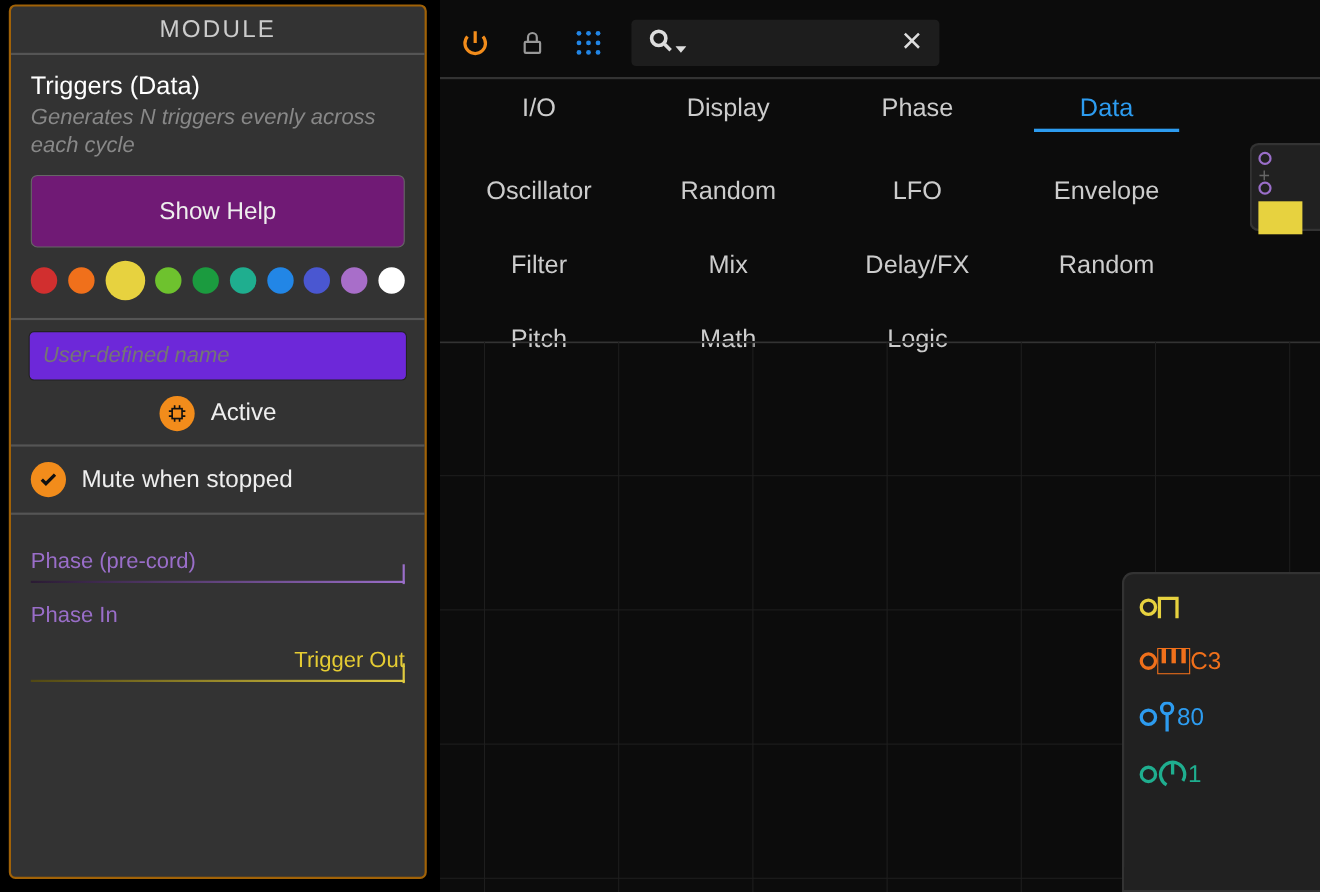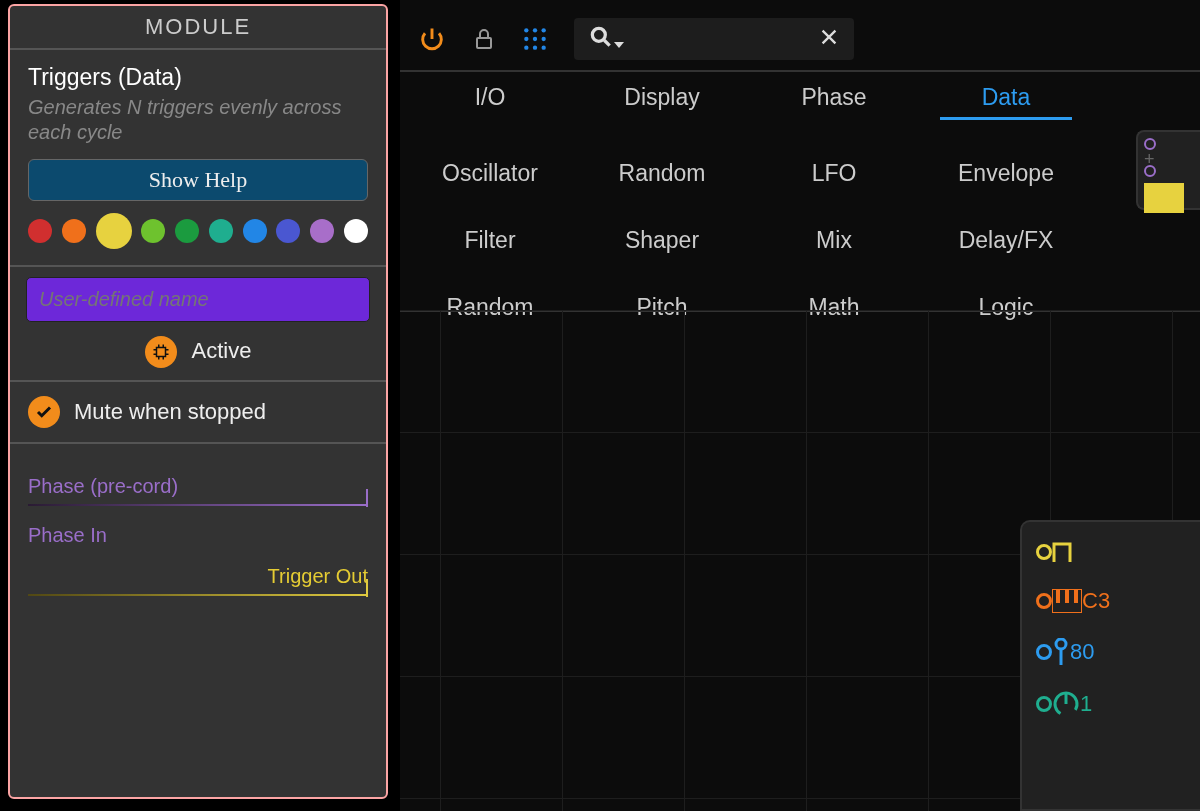--- a/index.html
+++ b/index.html
@@ -1,34 +1,34 @@
 <!DOCTYPE html>
 <html><head>
 <meta charset="utf-8">
 <style>
   * { box-sizing: border-box; margin: 0; padding: 0; font-family: "Segoe UI", Arial, sans-serif; }
   body { background: #000; color: #ddd; overflow: hidden; width: 1200px; height: 811px; }
 
   
   .sidebar {
     position: absolute; left: 8px; top: 4px; width: 380px; height: 795px;
-    background: #333; border: 2px solid #fca5a5; border-radius: 6px;
+    background: #333; border: 2px solid #a16207; border-radius: 6px;
     display: flex; flex-direction: column;
   }
   .sidebar-title {
     text-align: center; font-size: 22px; color: #ccc;
     padding: 8px 0; border-bottom: 2px solid #555; letter-spacing: 2px;
   }
   .mod-block { padding: 14px 18px 10px; border-bottom: 2px solid #555; }
   .mod-name { color: #fff; font-size: 23px; margin-bottom: 4px; }
   .mod-desc { color: #888; font-style: italic; font-size: 20px; line-height: 1.25; }
   .show-help {
     display: block; margin: 14px 0 12px; width: 100%;
-    background: #0c4a6e; border: 1px solid #666; border-radius: 6px;
-    color: #eee; font-size: 22px; padding: 7px 0; text-align: center; cursor: pointer; font-family: Liberation Serif, serif;
+    background: #701a75; border: 1px solid #666; border-radius: 6px;
+    color: #eee; font-size: 22px; padding: 19px 0; text-align: center; cursor: pointer;
   }
   .color-row { display: flex; justify-content: space-between; padding: 6px 0 6px; }
   .color-dot { width: 24px; height: 24px; border-radius: 50%; cursor: pointer; }
   .color-dot.sel { width: 36px; height: 36px; margin-top:-6px; }
   .name-input {
     margin: 10px 16px 0; background: #6d28d9; border: 1px solid #222;
     border-radius: 5px; padding: 10px 12px; width: calc(100% - 32px);
     color: #ddd; font-size: 20px; font-style: italic;
   }
   .active-row { text-align: center; margin: 14px 0 12px; font-size: 22px; color:#eee; }
@@ -255,21 +255,20 @@
   <div class="cat-grid">
       <div class="cat">I/O</div>
       <div class="cat">Display</div>
       <div class="cat">Phase</div>
       <div class="cat sel">Data</div>
       <div class="cat">Oscillator</div>
       <div class="cat">Random</div>
       <div class="cat">LFO</div>
       <div class="cat">Envelope</div>
       <div class="cat">Filter</div>
-      <div class="cat">Shaper</div>
       <div class="cat">Mix</div>
       <div class="cat">Delay/FX</div>
       <div class="cat">Random</div>
       <div class="cat">Pitch</div>
       <div class="cat">Math</div>
       <div class="cat">Logic</div>
     </div>
 
   <div class="hr-bot"></div>
 

